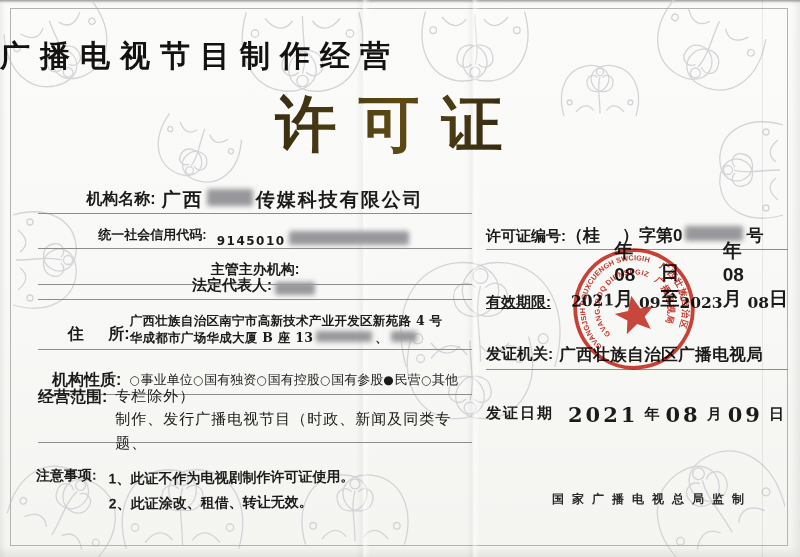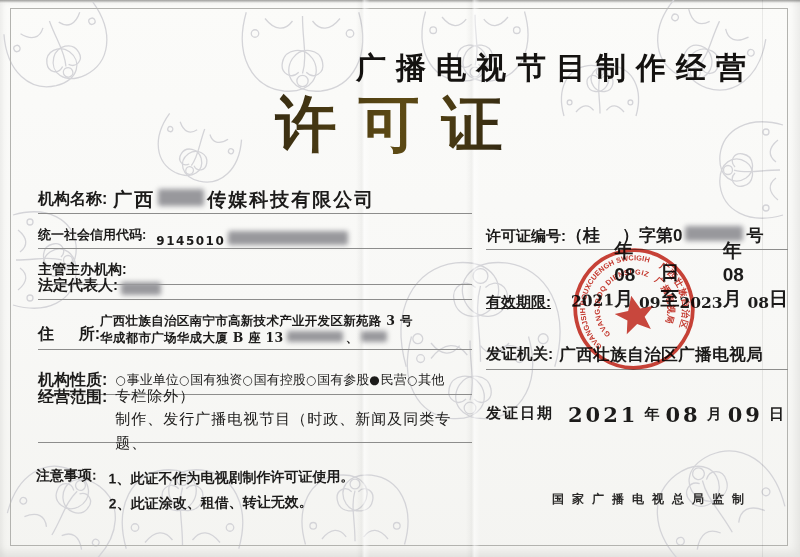--- a/index.html
+++ b/index.html
@@ -10,34 +10,34 @@
   #paper::before{content:"";position:absolute;left:0;top:0;right:0;height:3px;
     background:linear-gradient(180deg,rgba(60,60,58,.45),rgba(60,60,58,0));}
   .frame{position:absolute;left:10px;top:8px;width:776px;height:536px;
     border:1px solid #b3b3af;pointer-events:none;}
   .orn{position:absolute;left:0;top:0;width:800px;height:557px;pointer-events:none;}
   .orn use{stroke:#d4d4d8;fill:none;stroke-width:1.3;}
   .crease{position:absolute;top:0;bottom:0;width:14px;pointer-events:none;
     background:linear-gradient(90deg,rgba(0,0,0,0),rgba(90,90,88,.06) 40%,rgba(255,255,255,.5) 60%,rgba(0,0,0,0));}
   .edgeline{position:absolute;top:0;bottom:0;width:1px;background:rgba(0,0,0,.07);pointer-events:none;}
 
-  .t1{position:absolute;left:0;top:48px;width:756px;text-align:right;
+  .t1{position:absolute;left:0;top:36px;width:756px;text-align:left;
     font-size:30px;font-weight:700;letter-spacing:10px;color:#141210;}
   .t2{position:absolute;left:0;top:84px;width:800px;text-align:center;
     font-size:61px;font-weight:900;letter-spacing:22px;
     background:linear-gradient(100deg,#171310 20%,#5d4a14 50%,#171310 72%);
     -webkit-background-clip:text;background-clip:text;-webkit-text-fill-color:transparent;color:#171310;}
 
   .row{position:absolute;display:flex;align-items:flex-end;border-bottom:1px solid #8d8d8c;}
   .row.noline{border-bottom:none;}
   .lab{font-weight:700;white-space:nowrap;}
   .val{font-family:"DejaVu Serif","Liberation Serif",serif;}
 
   
-  .lc{left:38px;width:434px;}
+  .lc{left:38px;width:434px;justify-content:center;}
   #r-org{top:182px;height:31px;}
   #r-org .lab{font-size:16px;padding-bottom:3px;}
   #r-org .val{font-size:19px;letter-spacing:2px;margin-left:6px;font-weight:600;}
   #r-code{top:220px;height:28px;}
   #r-code .lab{font-size:13px;padding-bottom:4px;}
   #r-code .val{font-family:"DejaVu Sans",sans-serif;font-size:12px;font-weight:600;letter-spacing:1.5px;margin-left:10px;}
   #r-sup{top:255px;height:29px;}
   #r-sup .lab{font-size:14px;padding-bottom:5px;}
   #r-leg{top:270px;height:29px;}
   #r-leg .lab{font-size:15px;padding-bottom:4px;}
@@ -157,21 +157,21 @@
     <span class="lab">法定代表人:</span>
     <span class="val"><span class="redact rw40"></span></span>
   </div>
 
   <div class="row lc" id="r-addr">
     <span class="lab">
         <span>住</span>
         <span>所:</span>
       </span>
     <span class="val">
-      <div>广西壮族自治区南宁市高新技术产业开发区新苑路 3 号</div>
+      <div>广西壮族自治区南宁市高新技术产业开发区新苑路 4 号</div>
       <div><span>华成都市广场华成大厦 B 座 13</span><span class="redact rw56"></span><span>、</span><span class="redact rw26"></span></div>
     </span>
   </div>
 
   <div class="row lc" id="r-nat">
     <span class="lab">机构性质:</span>
     <span class="opts">
       <span class="opt"><span class="mk">○</span><span>事业单位</span></span>
       <span class="opt"><span class="mk">○</span><span>国有独资</span></span>
       <span class="opt"><span class="mk">○</span><span>国有控股</span></span>

